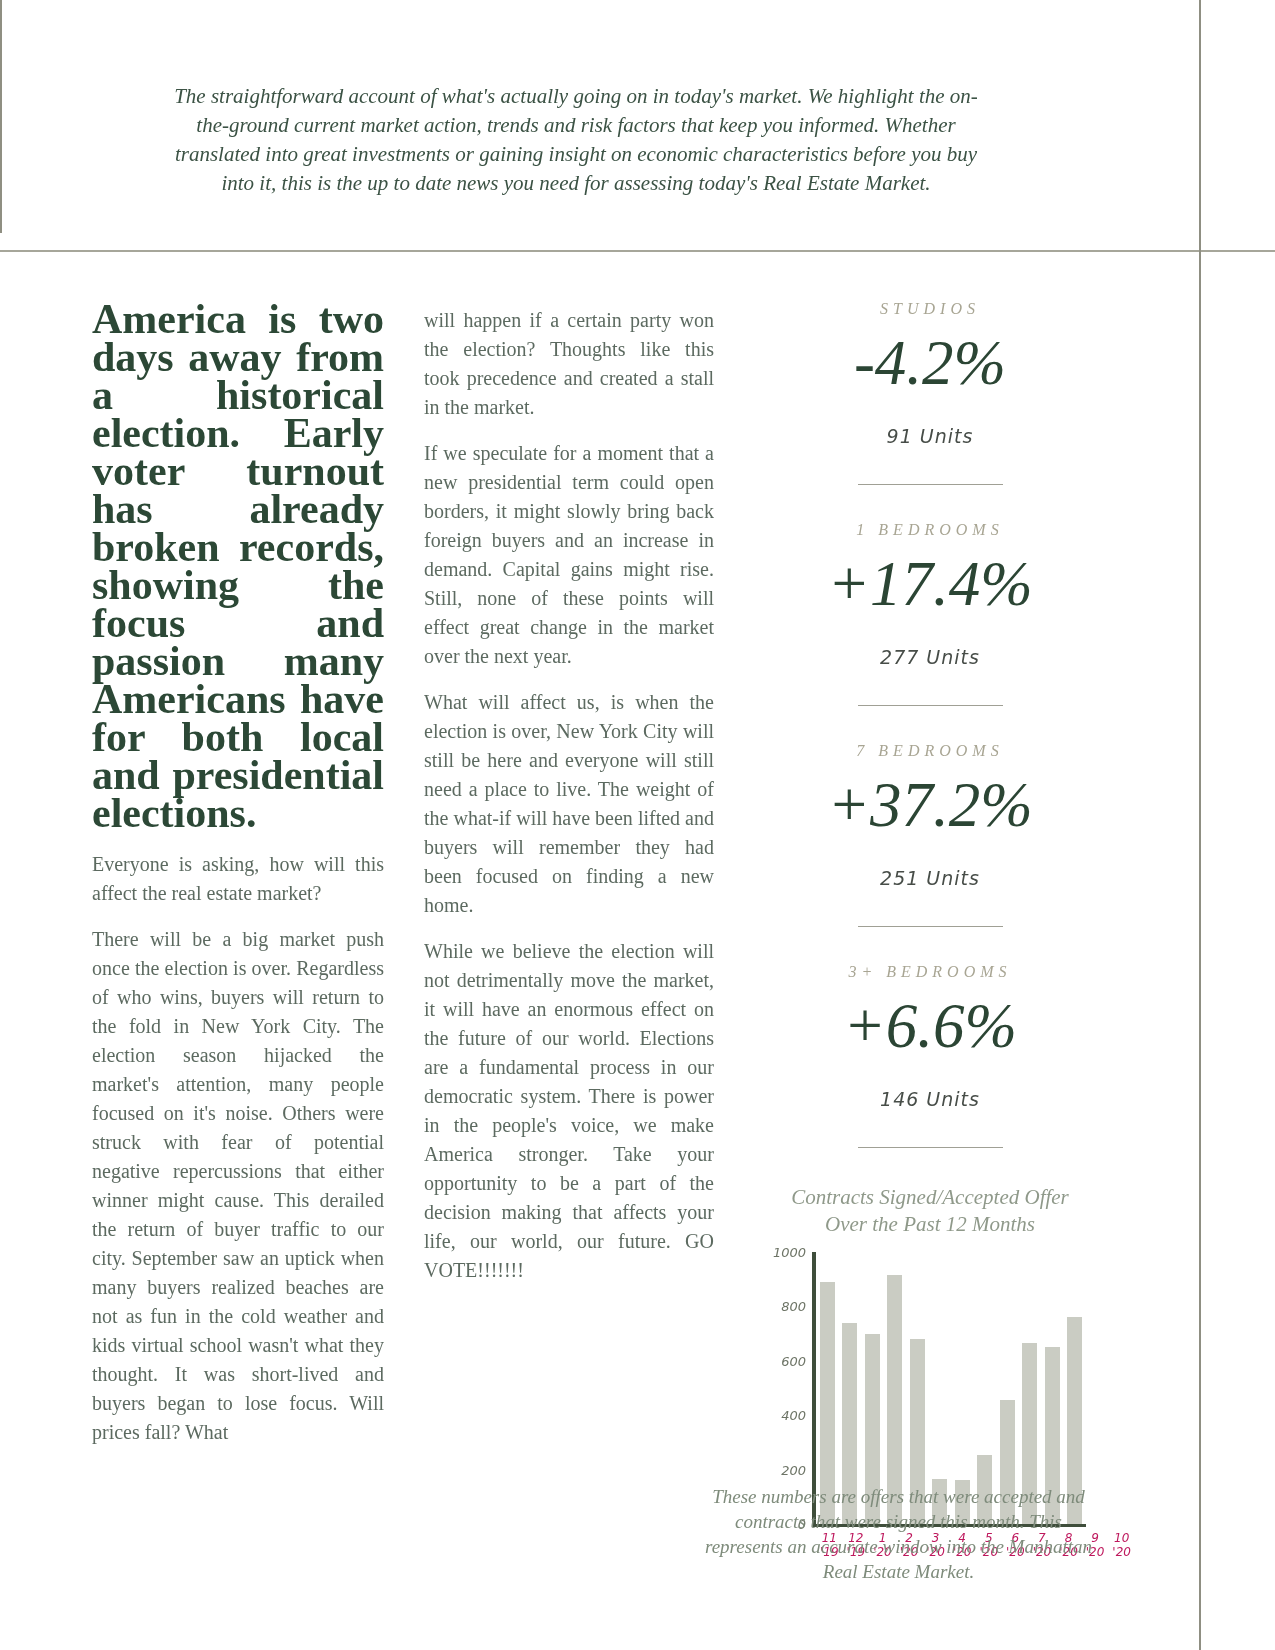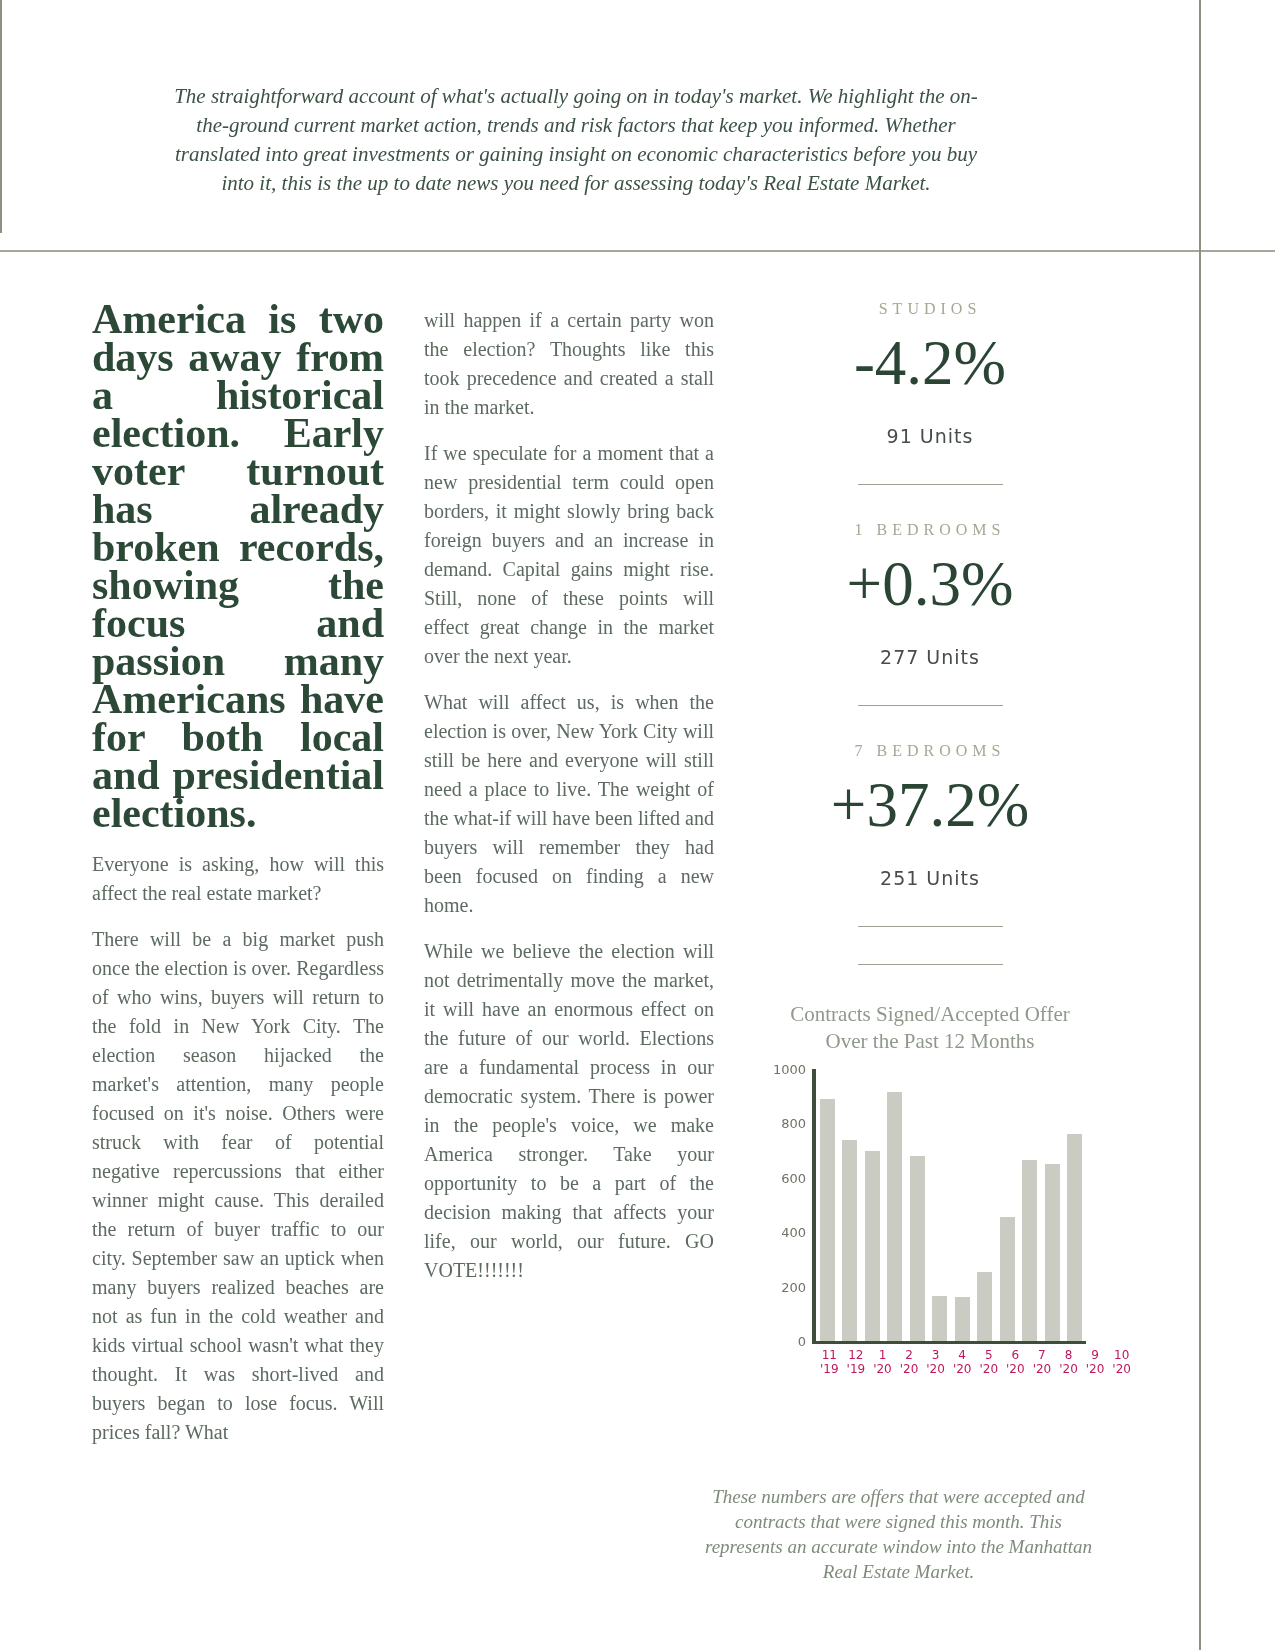--- a/index.html
+++ b/index.html
@@ -28,21 +28,21 @@
   .headline{
     font-weight:700;font-size:42px;line-height:38px;
     color:#2c4836;text-align:justify;margin:0 0 18px 0;
   }
   .bodytext{
     font-size:20px;line-height:29px;color:#5c6a60;
     text-align:justify;margin:0 0 17px 0;
   }
 
   
-  .statcol{position:absolute;left:715px;top:300px;width:430px;text-align:center;}
+  .statcol{position:absolute;left:715px;top:300px;width:430px;text-align:center;font-style:italic;}
   .stat-label{
     font-size:16px;letter-spacing:5px;color:#a8a593;
     margin:0 0 10px 0;
   }
   .stat-value{
     font-size:63px;line-height:70px;color:#2b4534;margin:8px;
     font-family:"Liberation Serif", serif;
   }
   .stat-units{
     font-family:"DejaVu Sans", sans-serif;
@@ -114,32 +114,37 @@
 
     <div class="stat-block">
       <p class="stat-label">STUDIOS</p>
       <p class="stat-value">-4.2%</p>
       <p class="stat-units">91 Units</p>
     </div>
     <hr class="stat-divider">
 
     <div class="stat-block">
       <p class="stat-label">1 BEDROOMS</p>
-      <p class="stat-value">+0.3%</p>
+      <p class="stat-value">+17.4%</p>
       <p class="stat-units">277 Units</p>
     </div>
     <hr class="stat-divider">
 
     <div class="stat-block">
       <p class="stat-label">7 BEDROOMS</p>
       <p class="stat-value">+37.2%</p>
       <p class="stat-units">251 Units</p>
     </div>
     <hr class="stat-divider">
 
+    <div class="stat-block">
+      <p class="stat-label">3+ BEDROOMS</p>
+      <p class="stat-value">+6.6%</p>
+      <p class="stat-units">146 Units</p>
+    </div>
     <hr class="stat-divider">
 
     <div class="chart-title">
       <div>Contracts Signed/Accepted Offer</div>
       <div>Over the Past 12 Months</div>
     </div>
 
     <div class="chart-wrap">
       <div class="chart-ylabels" id="chart-ylabels">
           <span style="bottom: 0%;">0</span>

